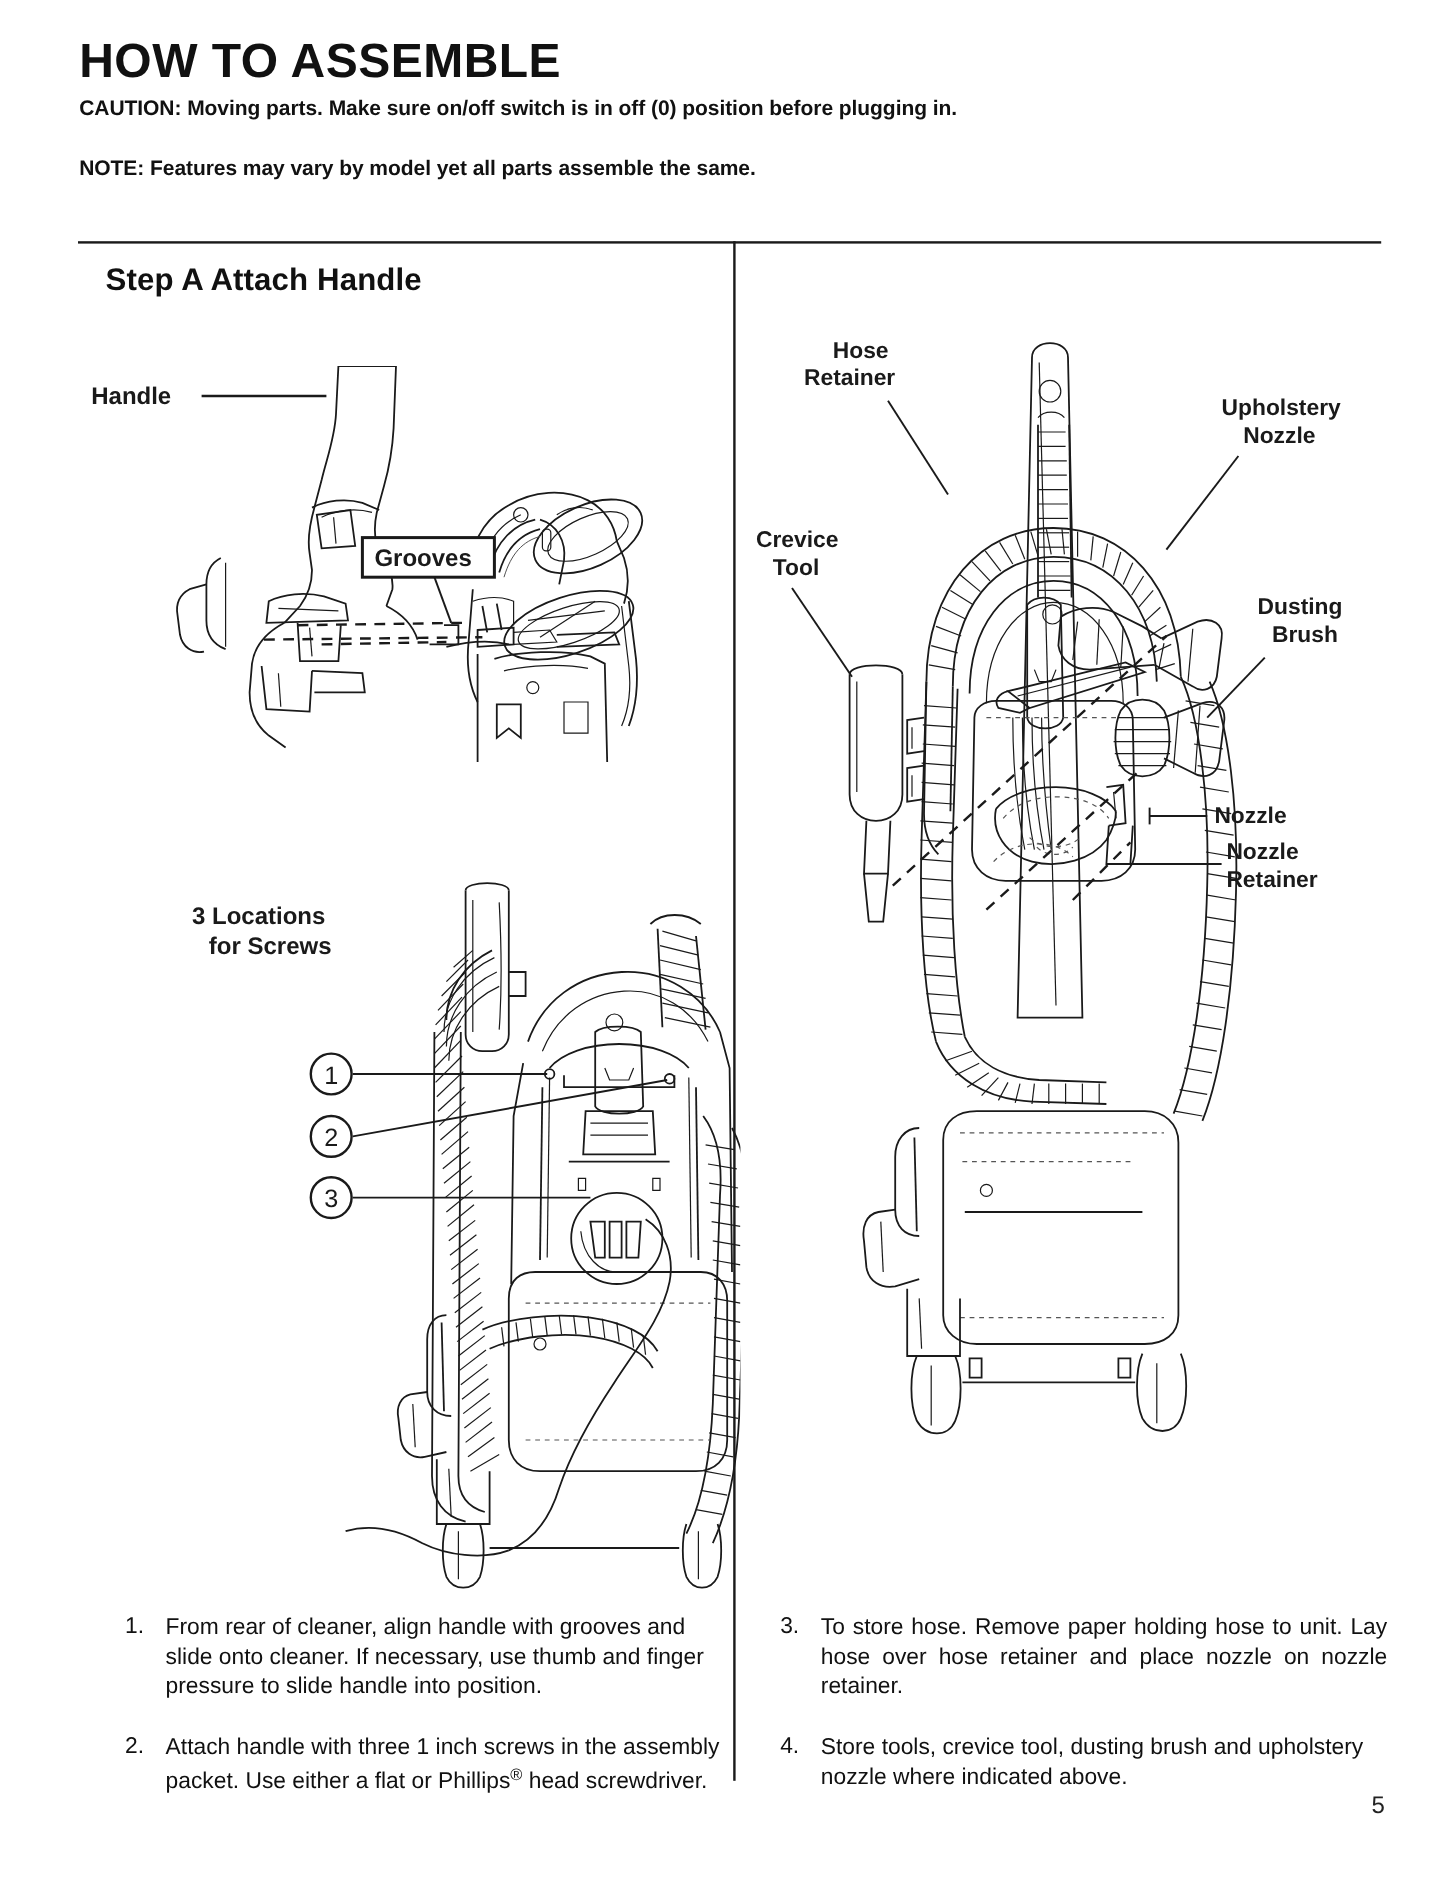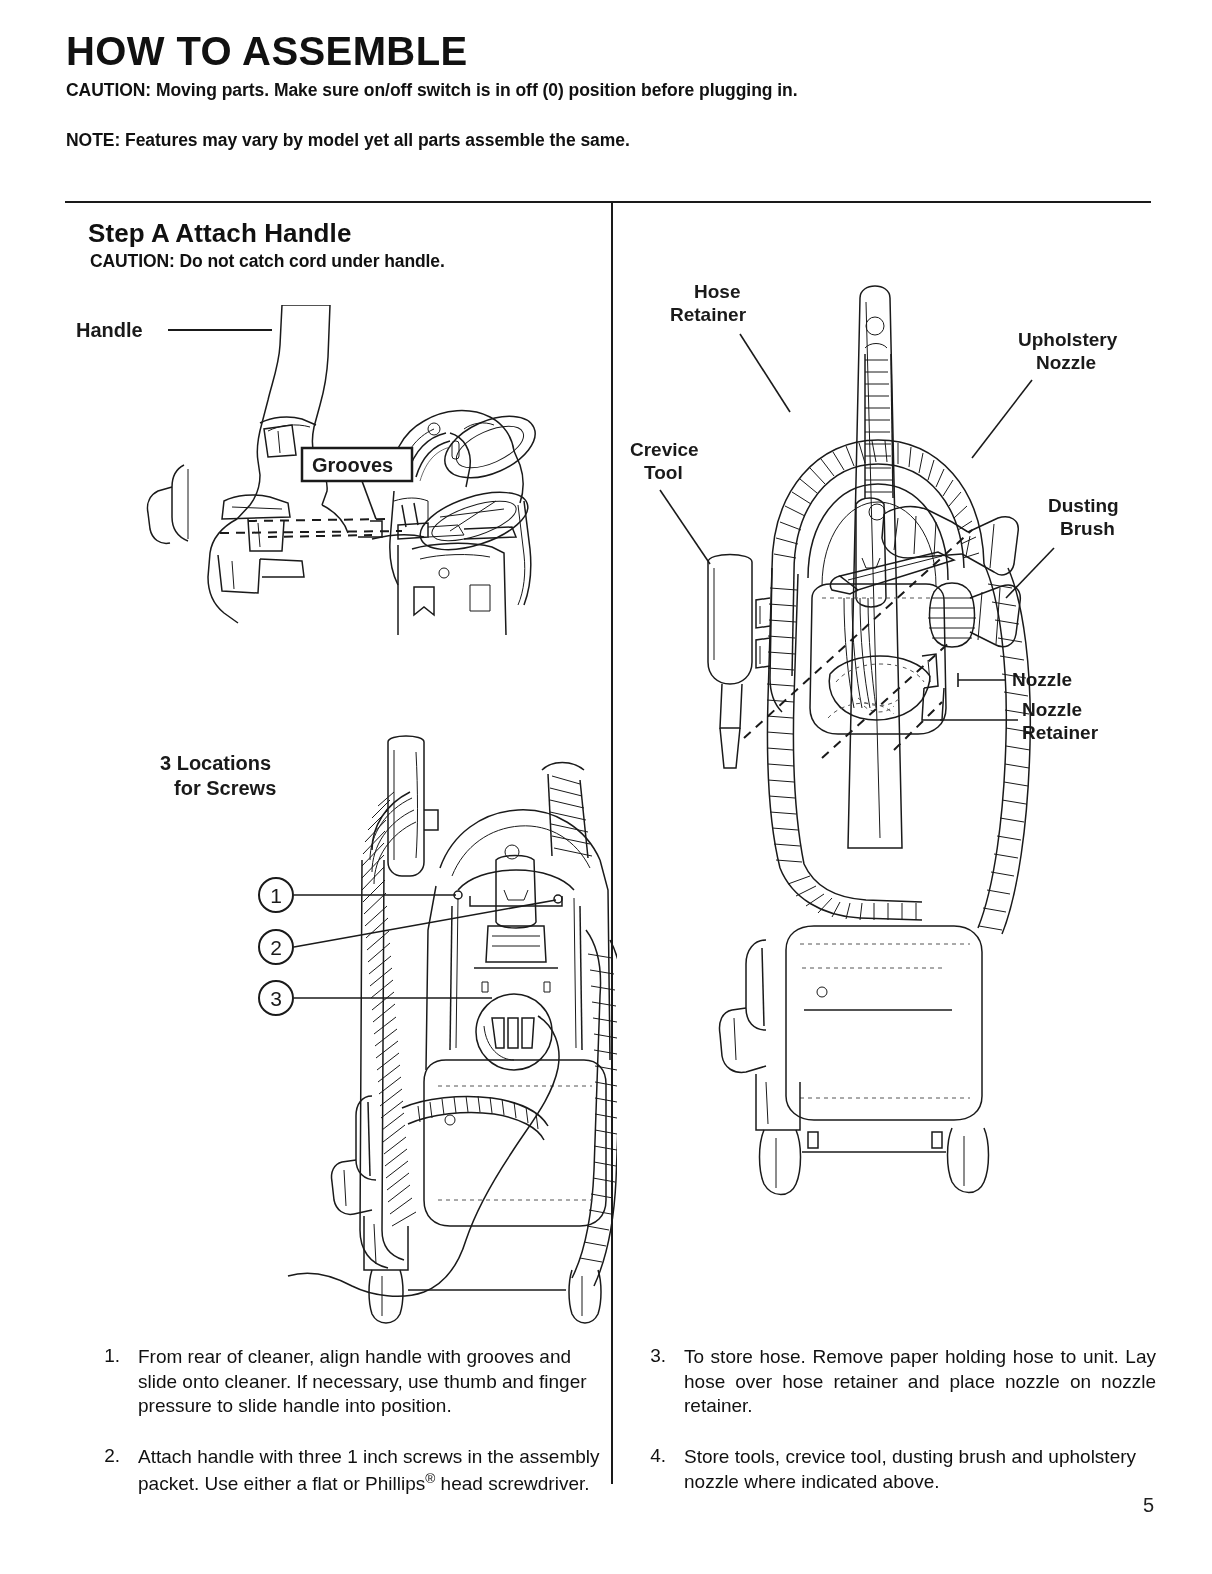--- a/index.html
+++ b/index.html
@@ -187,21 +187,20 @@
     <div class="caution-line">CAUTION:  Moving parts. Make sure on/off switch is in off (0) position before plugging in.</div>
     <div id="note-line">NOTE:  Features may vary by model yet all parts assemble the same.</div>
   </div>
 
   <div id="top-rule"></div>
   <div id="column-divider"></div>
 
   <div id="col-left">
 
     <div class="step-heading">Step A  Attach Handle</div>
-    <div class="step-caution">CAUTION: Do not catch cord under handle.</div>
 
     <div class="figure" style="position:absolute;left:-4px;top:95px;">
       <svg width="545" height="330" viewBox="0 0 545 330">
 
         <path class="ln" d="M210 0 L208 40 C207 60 200 78 196 95 L190 118 C186 132 184 144 186 156
                              L188 170 C188 182 184 192 178 200 L165 214"></path>
         <path class="ln" d="M258 0 L256 52 C255 70 252 86 248 100 L242 122 C239 136 240 148 246 158
                              C252 168 256 176 255 186 L250 200"></path>
         <path class="ln" d="M210 0 L258 0"></path>
 

